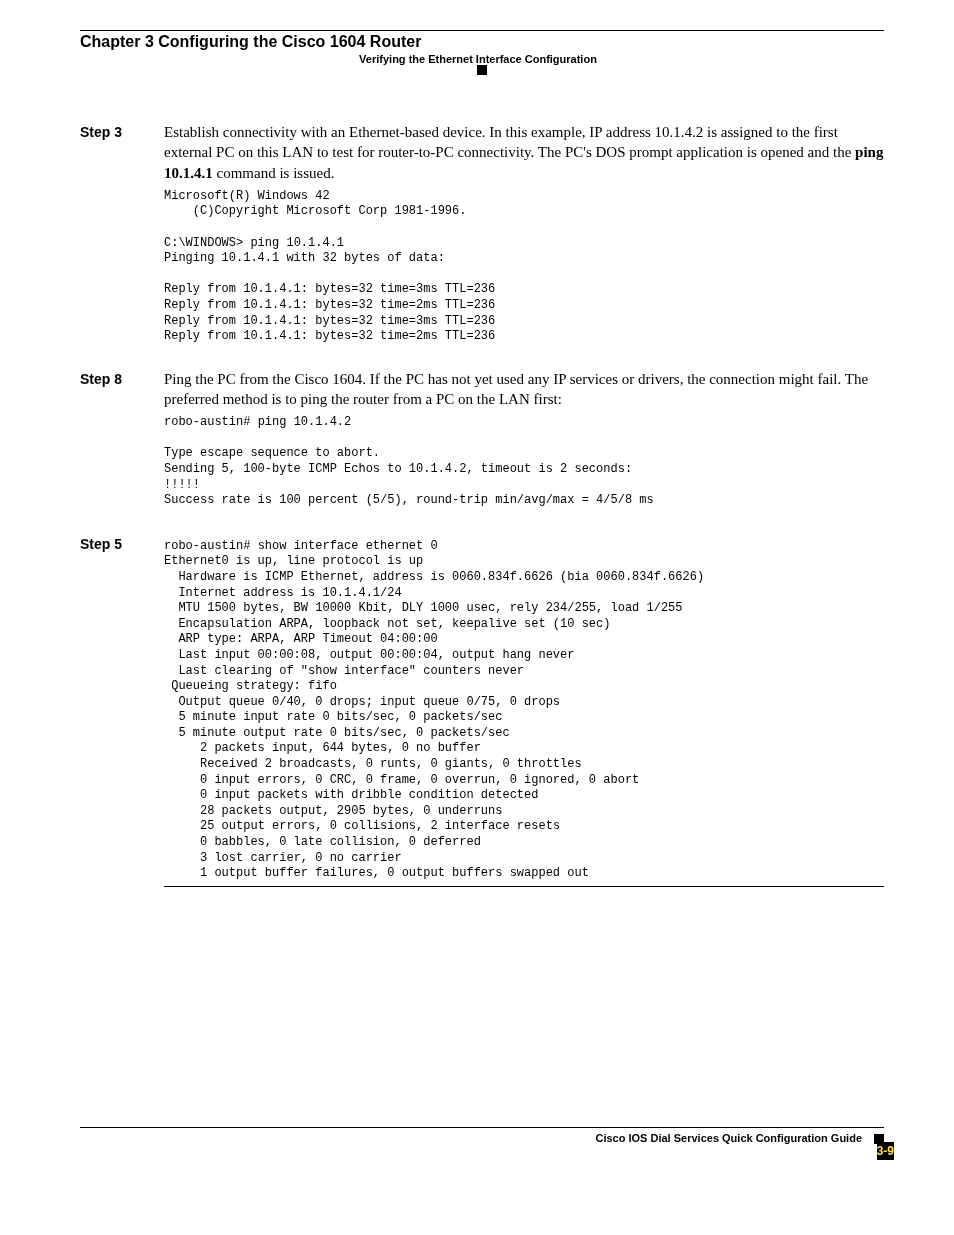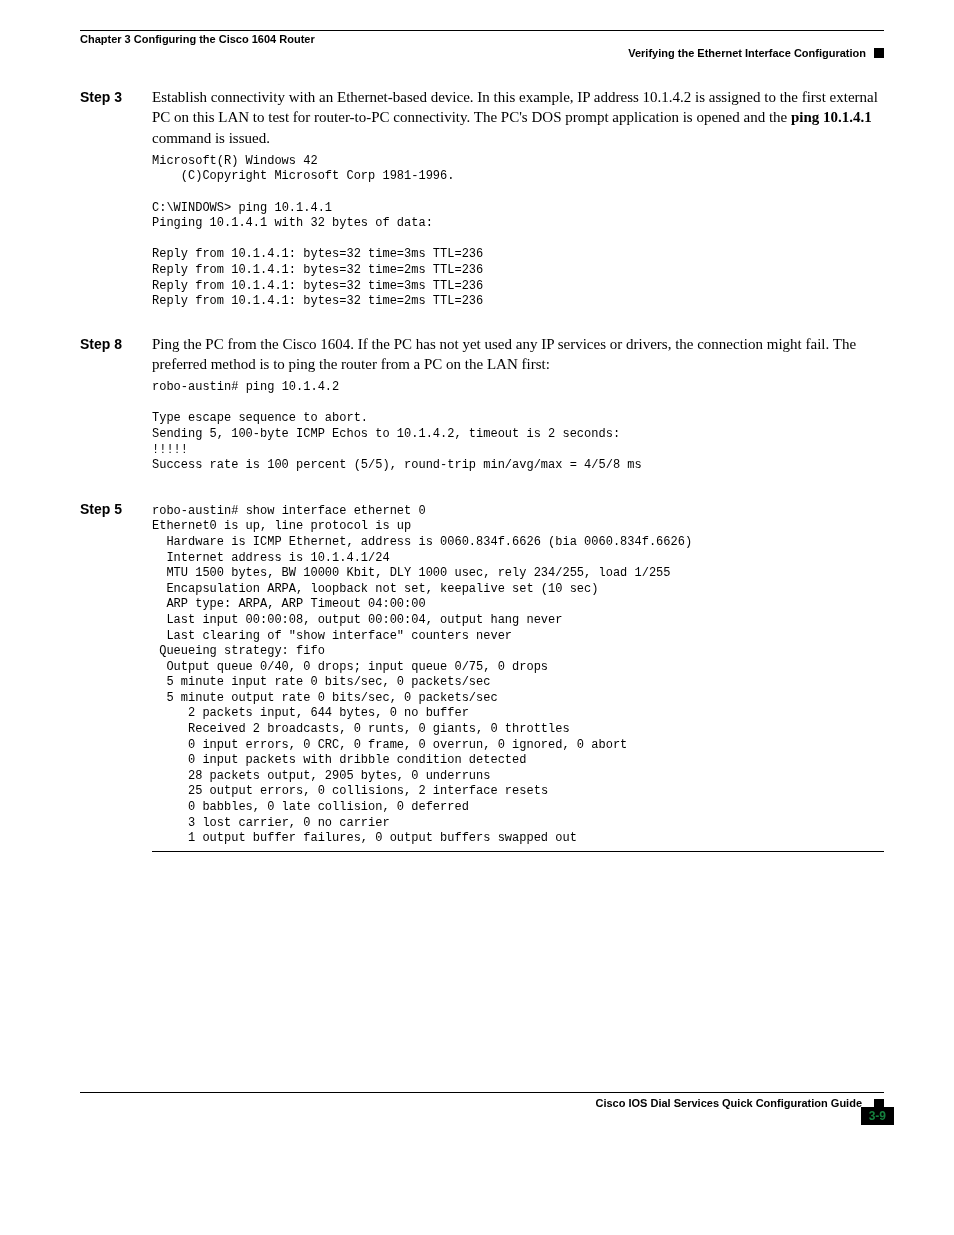--- a/index.html
+++ b/index.html
@@ -14,45 +14,47 @@
     padding: 30px 70px 30px 80px;
     box-sizing: border-box;
   }
   .top-header {
     border-top: 1px solid #000;
     padding-top: 2px;
     margin-bottom: 4px;
   }
   .chapter-line {
     font-family: Arial, Helvetica, sans-serif;
-    font-size: 11px;
+    font-size: 16px;
     font-weight: bold;
   }
   .section-header-row {
     display: flex;
     align-items: center;
-    justify-content: flex-end;
+    justify-content: space-between;
     margin-top: 2px;
-    margin-bottom: 28px;
+    margin-bottom: 47px;
+    flex-direction: column;
   }
   .section-title {
     font-family: Arial, Helvetica, sans-serif;
     font-size: 11px;
     font-weight: bold;
     margin-right: 8px;
   }
   .black-square {
     width: 10px;
     height: 10px;
     background: #000;
   }
   .step-row {
     display: flex;
     margin-bottom: 6px;
     align-items: baseline;
+    gap: 12px;
   }
   .step-label {
     width: 72px;
     flex: 0 0 72px;
     font-family: Arial, Helvetica, sans-serif;
     font-size: 14px;
     font-weight: bold;
   }
   .step-body {
     flex: 1;
@@ -82,25 +84,25 @@
     font-family: Arial, Helvetica, sans-serif;
     font-size: 11px;
     font-weight: bold;
     margin-right: 12px;
   }
   .footer-page-box {
     position: absolute;
     right: -10px;
     top: 14px;
     background: #000;
-    color: #15803d;
+    color: #fde047;
     font-family: Arial, Helvetica, sans-serif;
     font-size: 12px;
     font-weight: bold;
-    padding: 2px 8px;
+    padding: 2px 0;
   }
   .footer-square {
     width: 10px;
     height: 10px;
     background: #000;
     margin-top: 2px;
   }
   .hr-end {
     border-top: 1px solid #000;
     margin-top: 4px;

